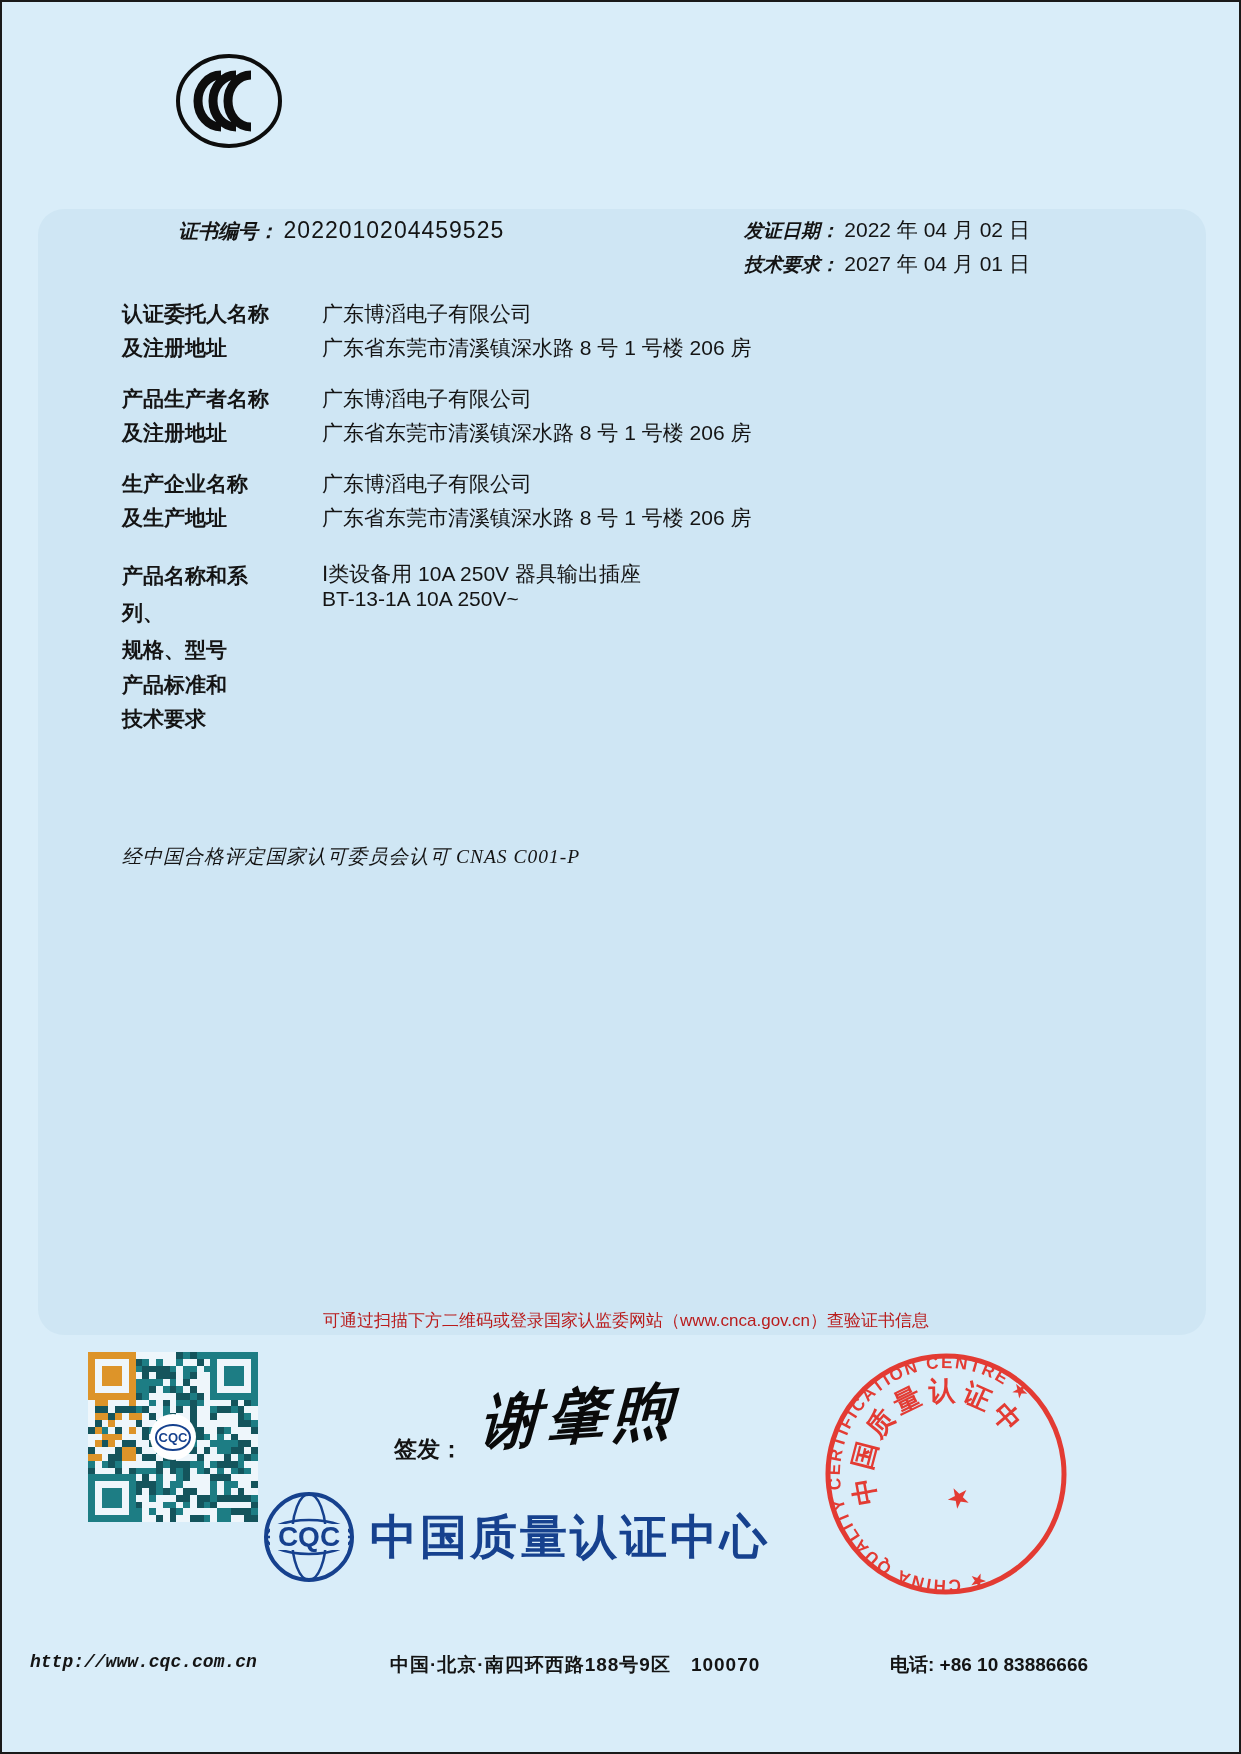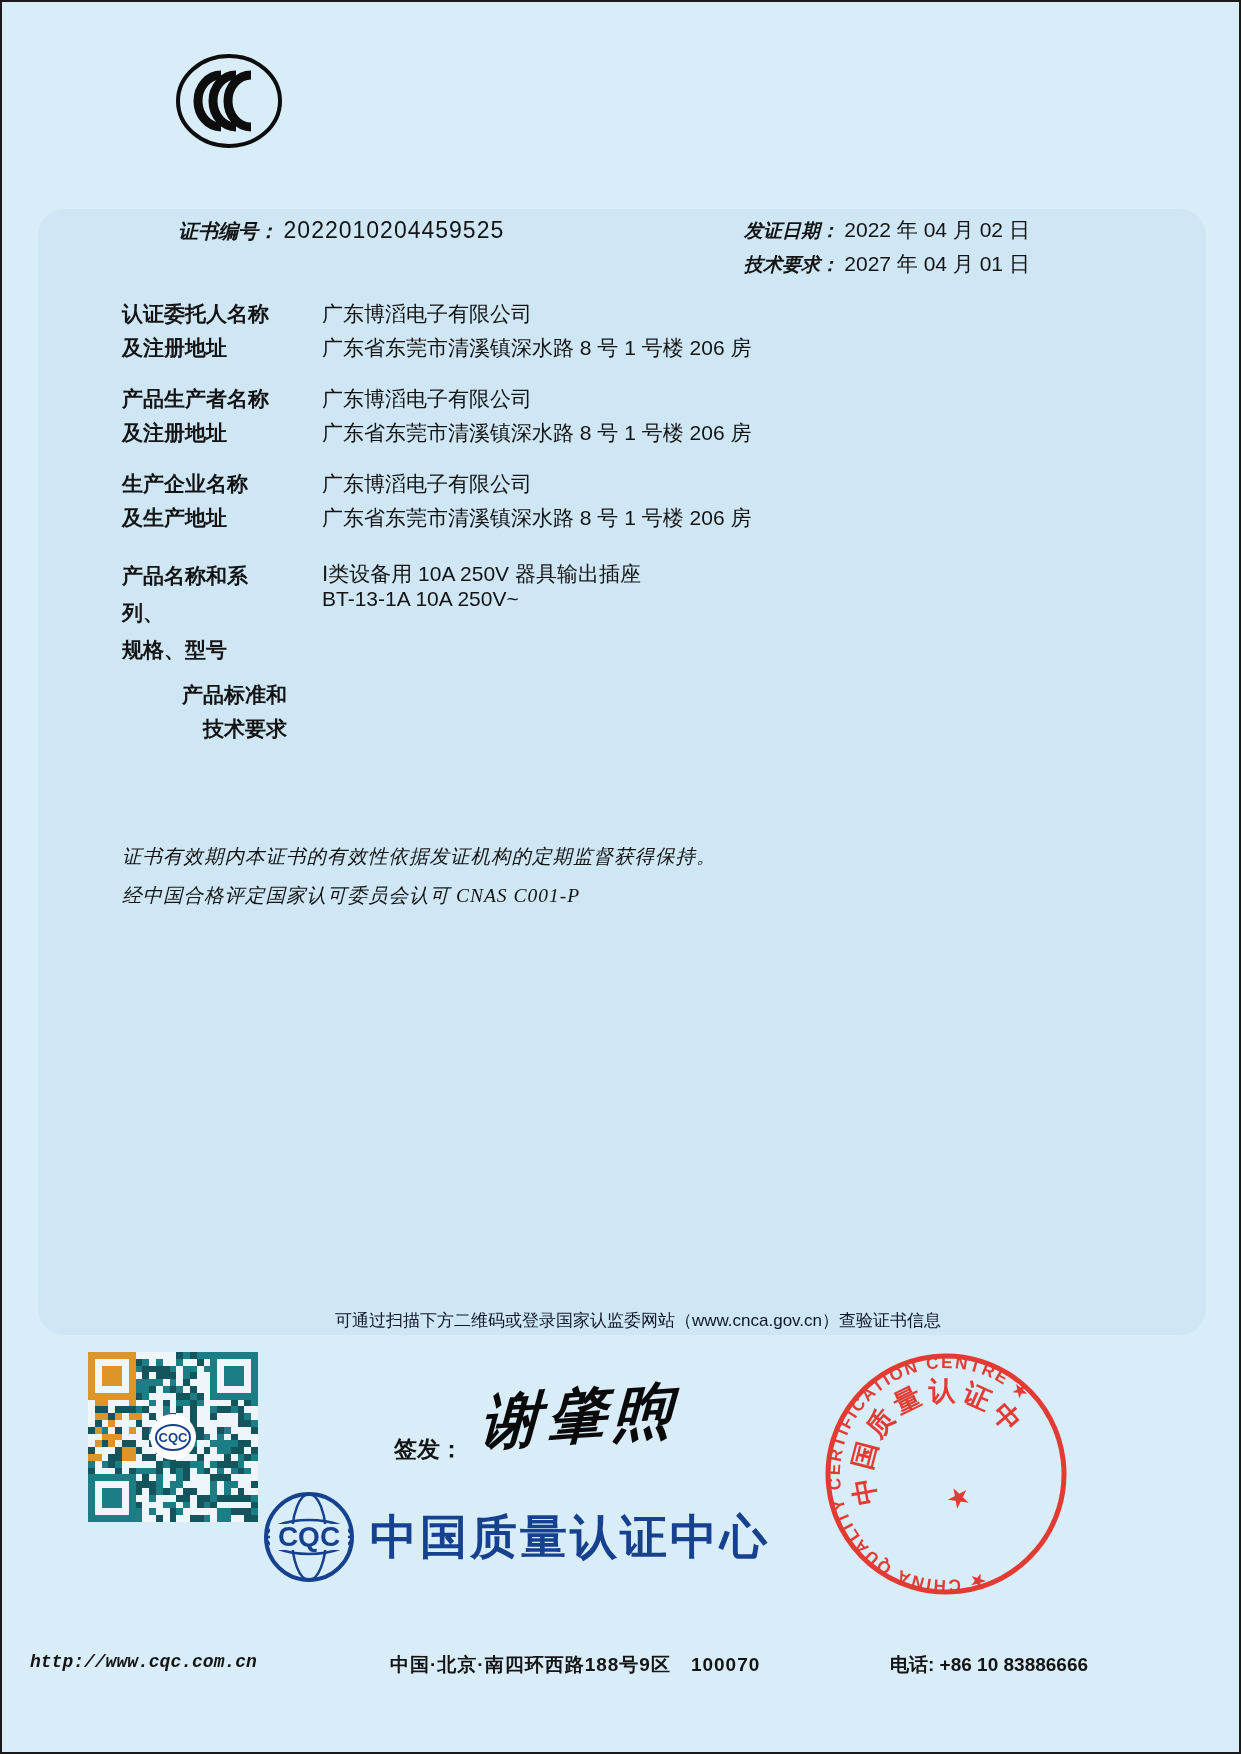--- a/index.html
+++ b/index.html
@@ -29,32 +29,32 @@
   }
   .kai { font-family:"Liberation Serif", serif; font-style:italic; font-weight:bold; }
   .cert-no-row { position:absolute; left:140px; top:8px; font-size:20px; }
   .cert-no-row .num { font-family:"Liberation Sans", sans-serif; font-style:normal; font-weight:normal; font-size:23px; letter-spacing:1px; }
   .date-block { position:absolute; left:706px; top:4px; font-size:19px; line-height:33px; white-space:nowrap; }
   .date-block .val { font-family:"Liberation Sans", sans-serif; font-style:normal; font-weight:normal; font-size:21px; }
 
   .field-group { position:absolute; left:84px; display:flex; }
   .field-labels { width:165px; font-weight:bold; font-size:21px; line-height:34px; }
   .field-values { margin-left:35px; font-size:21px; line-height:34px; white-space:nowrap; }
-  .fg1 { top:88px; } .fg2 { top:173px; } .fg3 { top:258px; } .fg4 { top:348px; } .fg5 { top:469px;text-align:right; }
+  .fg1 { top:88px; } .fg2 { top:173px; } .fg3 { top:258px; } .fg4 { top:348px; } .fg5 { top:459px; }
   .fg4 .field-labels { line-height:37px; }
   .fg4 .field-values { line-height:25px; padding-top:4px; }
 
   .statements {
     position:absolute; left:84px; top:628px;
     font-family:"Liberation Serif", serif; font-style:italic;
     font-size:19.5px; line-height:39px; letter-spacing:1px; white-space:nowrap;
   }
   .verify-note {
-    position:absolute; left:16px; top:1100px; width:100%;
-    text-align:center; font-size:17px; color:#0f172a;
+    position:absolute; left:4px; top:1100px; width:100%;
+    text-align:center; font-size:17px; color:#b91c1c;
   }
 
   
   .qr { position:absolute; left:86px; top:1350px; width:170px; height:170px; background:#eef6fb; }
   .qr-grid { position:absolute; inset:0; display:grid; grid-template-columns:repeat(25,1fr); grid-template-rows:repeat(25,1fr); }
   .qr-grid div { width:100%; height:100%; }
   .qr-center {
     position:absolute; left:62px; top:62px; width:46px; height:46px; background:#fff;
     display:flex; align-items:center; justify-content:center; border-radius:50%;
   }
@@ -156,21 +156,20 @@
     </div>
 
     <div class="field-group fg5">
       <div class="field-labels">
         <div>产品标准和</div>
         <div>技术要求</div>
       </div>
     </div>
 
     <div class="statements">
-      <div>证书有效期内本证书的有效性依据发证机构的定期监督获得保持。</div>
       <div>经中国合格评定国家认可委员会认可 CNAS C001-P</div>
     </div>
 
     <div class="verify-note">可通过扫描下方二维码或登录国家认监委网站（www.cnca.gov.cn）查验证书信息</div>
   </div>
 
   <div class="qr">
     <div class="qr-grid" id="qr-grid">
         <div style="background: rgb(221, 148, 41);"></div>
         <div style="background: rgb(221, 148, 41);"></div>

